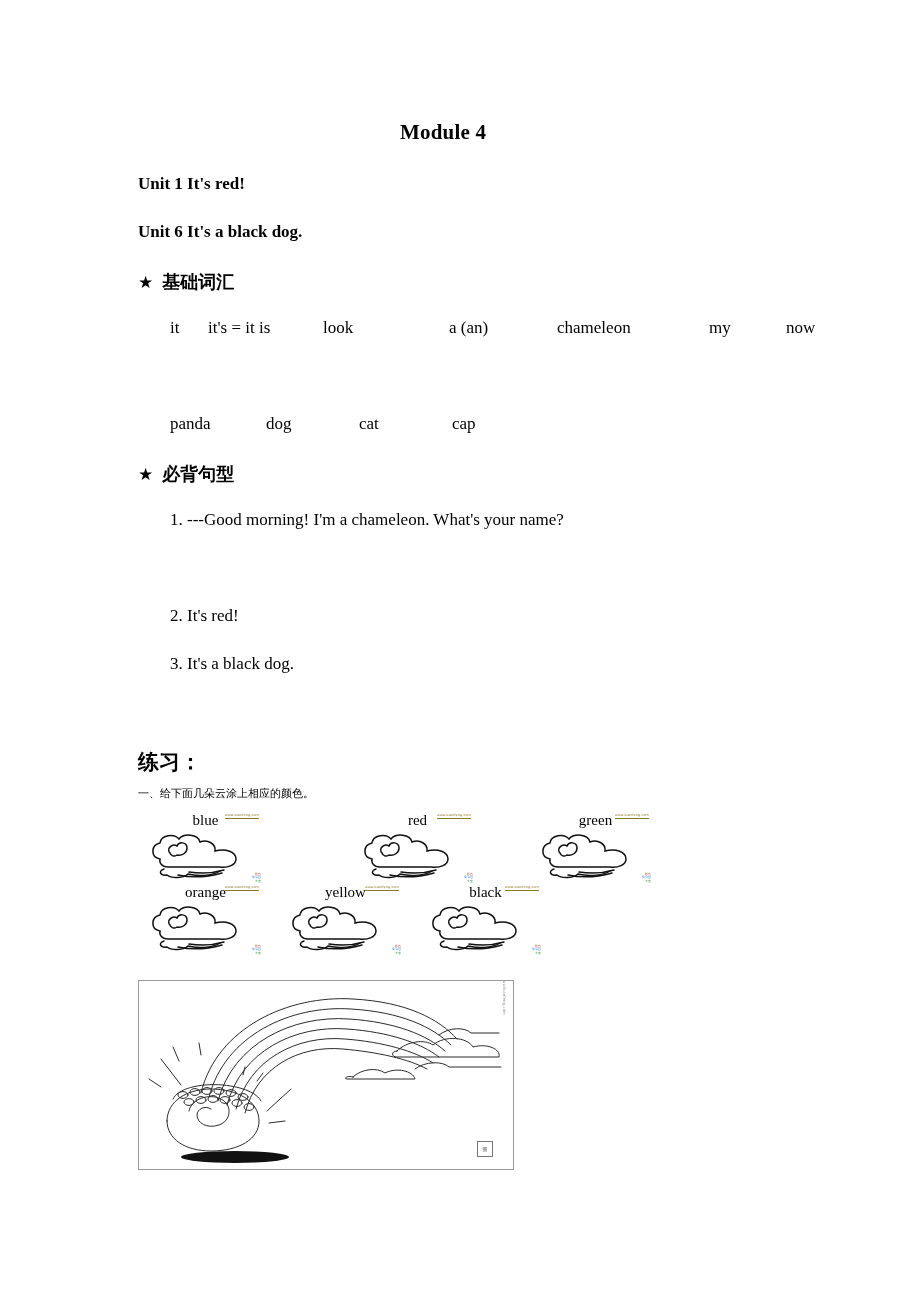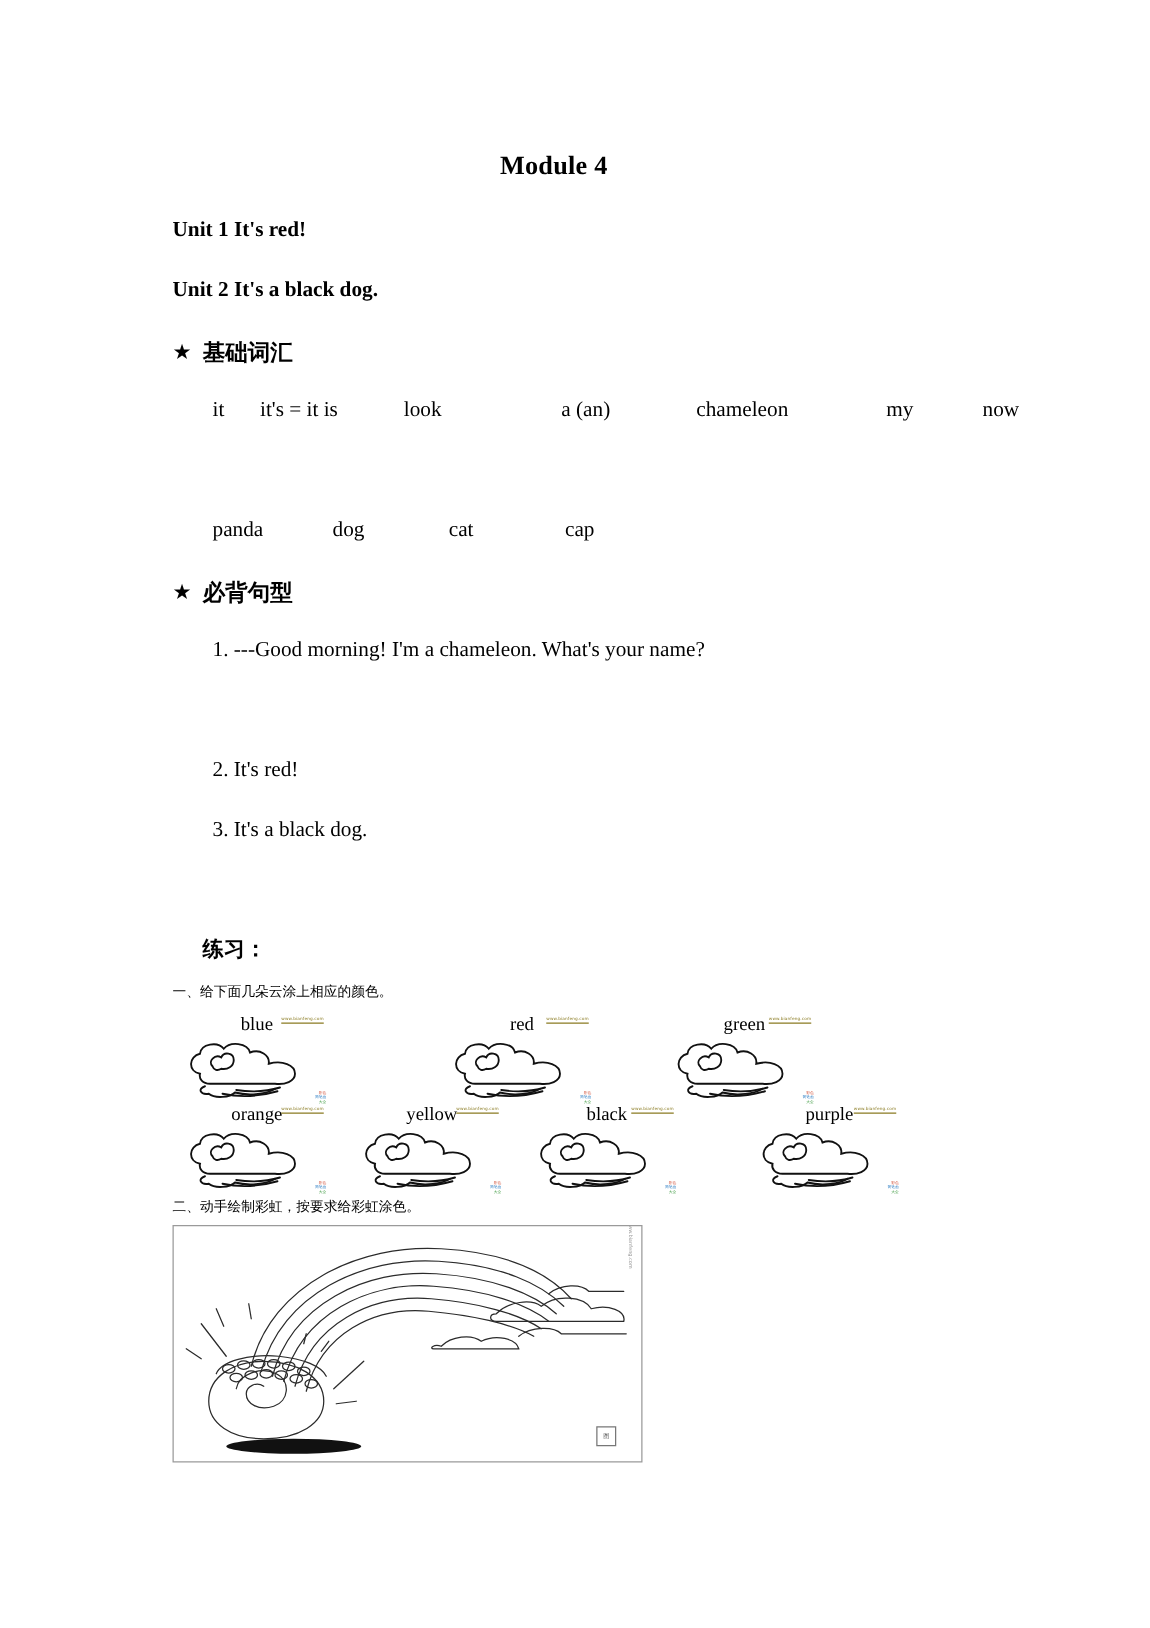--- a/index.html
+++ b/index.html
@@ -112,24 +112,23 @@
   .sent-1 { top: 510px; }
   .sent-1b { top: 558px; left: 190px; }
   .sent-2 { top: 606px; }
   .sent-3 { top: 654px; }
 
   
   .exercise-title {
     position: absolute;
     left: 138px;
     top: 748px;
-    font-size: 17px;
+    font-size: 21px;
     font-weight: bold;
     font-family: "DejaVu Sans", "Liberation Sans", sans-serif;
-    margin-left: 24px;
   }
   .exercise-instruction {
     position: absolute;
     left: 138px;
     font-size: 11px;
     font-family: "DejaVu Sans", "Liberation Sans", sans-serif;
   }
   .instr-1 { top: 786px; }
   .instr-2 { top: 958px; }
 
@@ -240,21 +239,21 @@
   }
 </style>
 </head>
 <body>
 
 <div class="page">
 
   <div class="doc-title">Module 4</div>
 
   <div class="unit-line unit-1">Unit 1 It's red!</div>
-  <div class="unit-line unit-2">Unit 2 It's a black dog.</div>
+  <div class="unit-line unit-2">Unit 6 It's a black dog.</div>
 
   <div class="star-heading sec-vocab">
     <span class="star-glyph">★</span>
     <span class="cn">基础词汇</span>
   </div>
 
   <div class="vocab-row vocab-row-1">
     <span class="v1-0">it</span><span class="v1-1">it's = it is</span><span class="v1-2">look</span><span class="v1-3">a (an)</span><span class="v1-4">chameleon</span><span class="v1-5">my</span><span class="v1-6">now</span>
   </div>
 
@@ -396,43 +395,22 @@
         </svg>
       </div>
       <div class="wm-url">www.bianfeng.com</div>
       <div class="wm-logo">
         <div>彩色</div>
         <div class="l2">简笔画</div>
         <div class="l3">大全</div>
       </div>
     </div>
 
-    <div class="cloud-item cl-r2c4">
-      <div class="cloud-label">purple</div>
-      <div class="cloud-art">
-        <svg width="115" height="49" viewBox="0 0 115 49">
-          <g fill="none" stroke="#111" stroke-width="1.5" stroke-linecap="round">
-            <path d="M12 28 C2 26 3 14 12 12 C13 4 26 2 31 8 C36 2 50 3 52 11 C60 8 68 13 67 20 C78 17 88 21 88 28 C88 34 80 37 72 36 L20 36 C14 36 11 32 12 28 Z"></path>
-            <path d="M22 22 C18 18 24 12 29 15 C31 10 39 11 39 17 C39 22 34 25 29 24 C26 26 23 25 22 22 Z"></path>
-            <path d="M16 38 C10 40 12 45 19 44 C24 48 36 47 40 43 C52 46 66 44 72 40"></path>
-            <path d="M30 44 C44 47 60 46 74 42"></path>
-            <path d="M41 41 C54 43 66 42 76 39"></path>
-          </g>
-        </svg>
-      </div>
-      <div class="wm-url">www.bianfeng.com</div>
-      <div class="wm-logo">
-        <div>彩色</div>
-        <div class="l2">简笔画</div>
-        <div class="l3">大全</div>
-      </div>
-    </div>
-  </div>
-
-  <div class="exercise-instruction instr-2">二、动手绘制彩虹，按要求给彩虹涂色。</div>
+  </div>
+
 
   <div class="rainbow-frame">
     <svg width="374" height="188" viewBox="0 0 374 188">
       <g fill="none" stroke="#2b2b2b" stroke-width="1" stroke-linecap="round">
 
         <path d="M62 112 C78 46 150 14 214 18 C268 21 300 38 318 58"></path>
         <path d="M70 116 C86 54 152 24 212 28 C262 31 294 46 312 64"></path>
         <path d="M79 120 C94 62 154 34 210 38 C256 41 288 54 306 70"></path>
         <path d="M88 124 C102 70 156 44 208 48 C250 51 282 62 300 76"></path>
         <path d="M97 128 C110 78 158 54 206 58 C244 61 276 70 294 82"></path>

